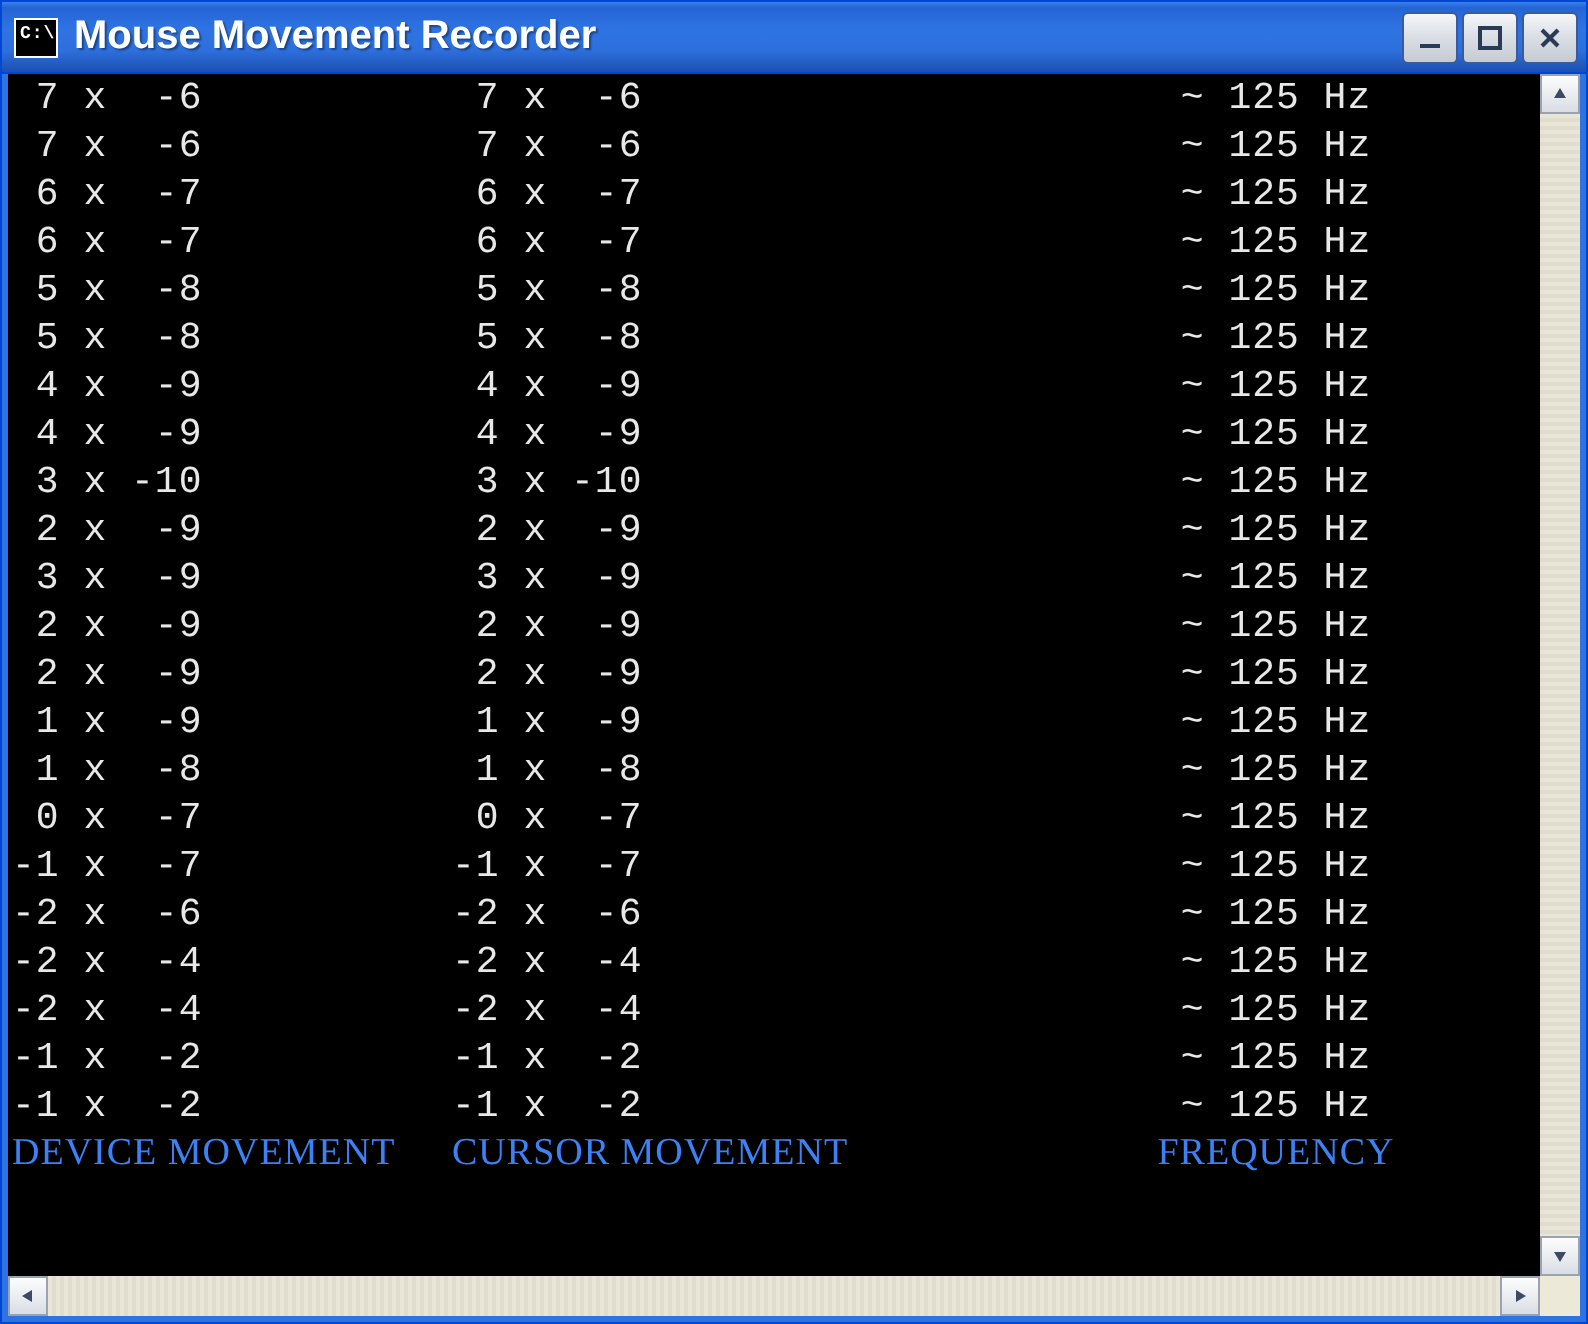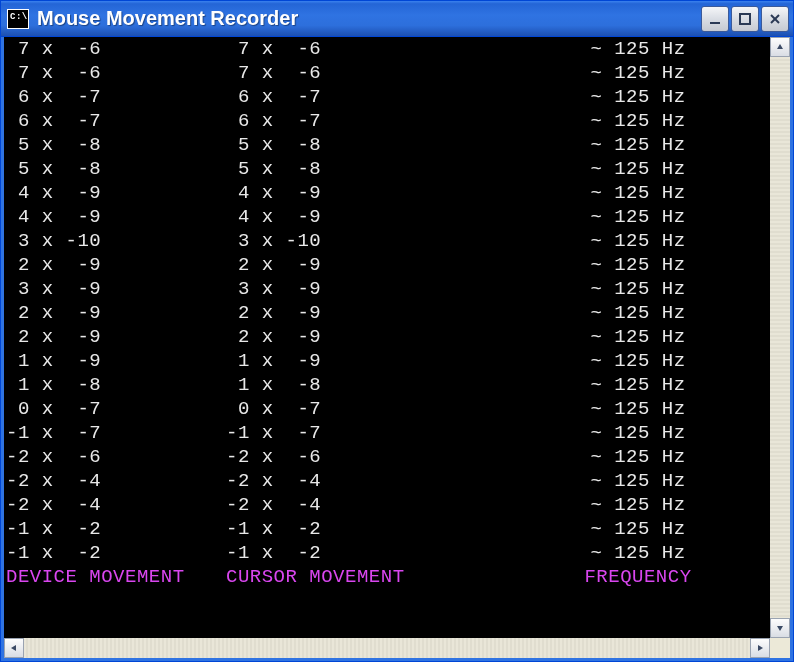--- a/index.html
+++ b/index.html
@@ -105,21 +105,22 @@
     box-sizing: border-box;
     white-space: pre;
   }
   .console .row {
     display: flex;
   }
   .col-dev { width: 220px; }
   .col-cur { width: 280px; }
   .col-frq { flex:1;text-align:center; }
   .footer-row {
-    color: #d946ef;
+    color: #3b82f6;
+    font-family: Liberation Serif, serif;
   }
   .vscroll {
     width: 20px;
     background: #ece9d8;
     display: flex;
     flex-direction: column;
     border-left: 0px solid #999;
   }
   .hscroll {
     height: 20px;

